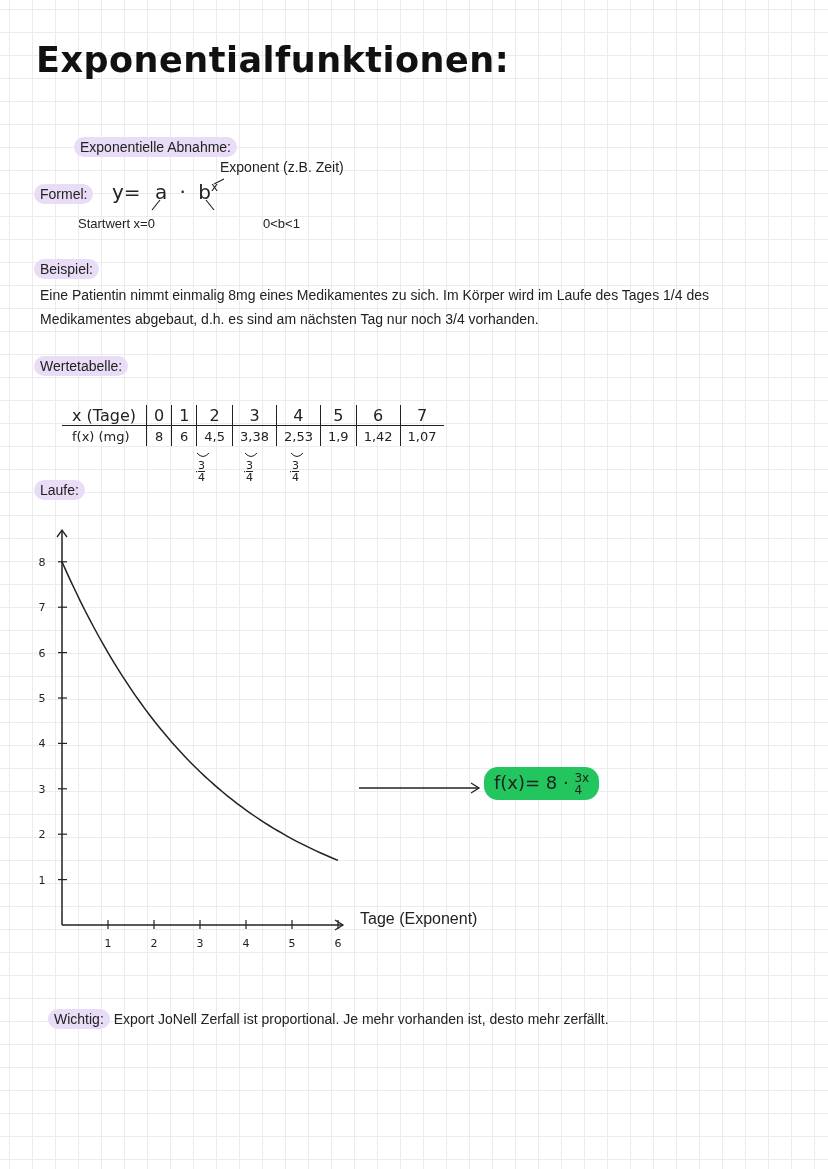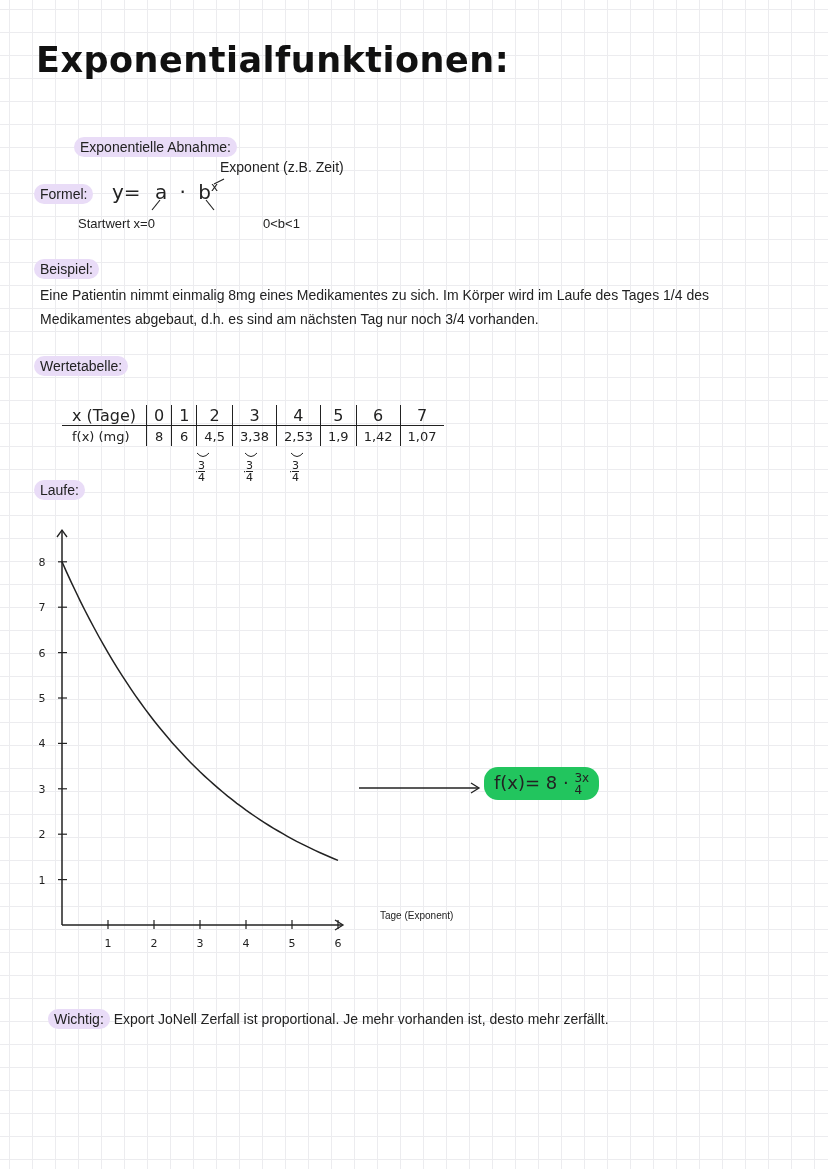--- a/index.html
+++ b/index.html
@@ -153,21 +153,21 @@
       <line x1="246" x2="246" y1="400" y2="409" stroke="#222" stroke-width="1.2"></line>
       <text x="246" y="427" font-size="11" text-anchor="middle" fill="#222">4</text>
       <line x1="292" x2="292" y1="400" y2="409" stroke="#222" stroke-width="1.2"></line>
       <text x="292" y="427" font-size="11" text-anchor="middle" fill="#222">5</text>
       <line x1="338" x2="338" y1="400" y2="409" stroke="#222" stroke-width="1.2"></line>
       <text x="338" y="427" font-size="11" text-anchor="middle" fill="#222">6</text>
     </g>
   <path id="curve" d="M62.0 41.8 L66.6 52.1 L71.2 62.1 L75.8 71.8 L80.4 81.3 L85.0 90.5 L89.6 99.4 L94.2 108.0 L98.8 116.5 L103.4 124.6 L108.0 132.6 L112.6 140.3 L117.2 147.8 L121.8 155.1 L126.4 162.2 L131.0 169.1 L135.6 175.8 L140.2 182.3 L144.8 188.6 L149.4 194.7 L154.0 200.7 L158.6 206.5 L163.2 212.1 L167.8 217.6 L172.4 222.9 L177.0 228.1 L181.6 233.1 L186.2 238.0 L190.8 242.7 L195.4 247.3 L200.0 251.8 L204.6 256.1 L209.2 260.3 L213.8 264.4 L218.4 268.4 L223.0 272.3 L227.6 276.1 L232.2 279.7 L236.8 283.3 L241.4 286.7 L246.0 290.1 L250.6 293.3 L255.2 296.5 L259.8 299.6 L264.4 302.6 L269.0 305.5 L273.6 308.3 L278.2 311.0 L282.8 313.7 L287.4 316.3 L292.0 318.8 L296.6 321.3 L301.2 323.6 L305.8 325.9 L310.4 328.2 L315.0 330.4 L319.6 332.5 L324.2 334.5 L328.8 336.5 L333.4 338.5 L338.0 340.4" stroke="#222" fill="none" stroke-width="1.5"></path>
 </svg>
 
-<div class="abs small" style="left:380px; top:910px; font-size:10px;">Tage (Exponent)</div>
+<div class="abs small" style="left:360px; top:910px; font-size:16px;">Tage (Exponent)</div>
 
 <svg class="abs" style="left:358px; top:780px;" width="125" height="16">
   <line x1="1" y1="8" x2="120" y2="8" stroke="#222" stroke-width="1.3"></line>
   <path d="M113 3 L121 8 L113 13" stroke="#222" fill="none" stroke-width="1.3"></path>
 </svg>
 
 <div class="abs fx-box" style="left:484px; top:767px;">
   <span>f(x)= 8 ·</span>
   <span class="frac" style="font-size:12px; line-height:12px;"><span>3</span><span>4</span></span><sup style="font-size:12px;">x</sup>
 </div>

